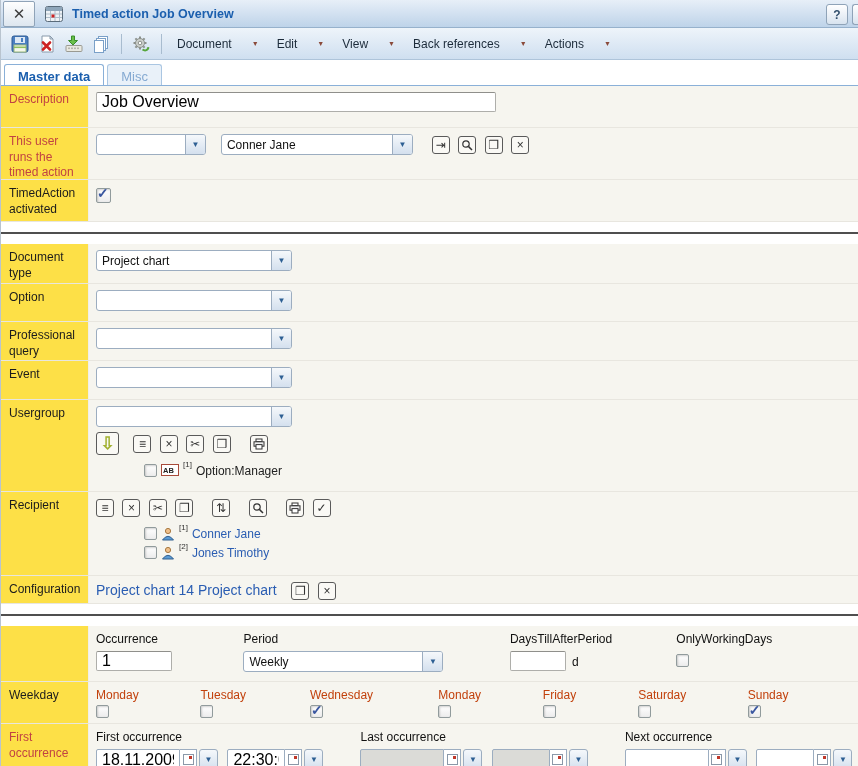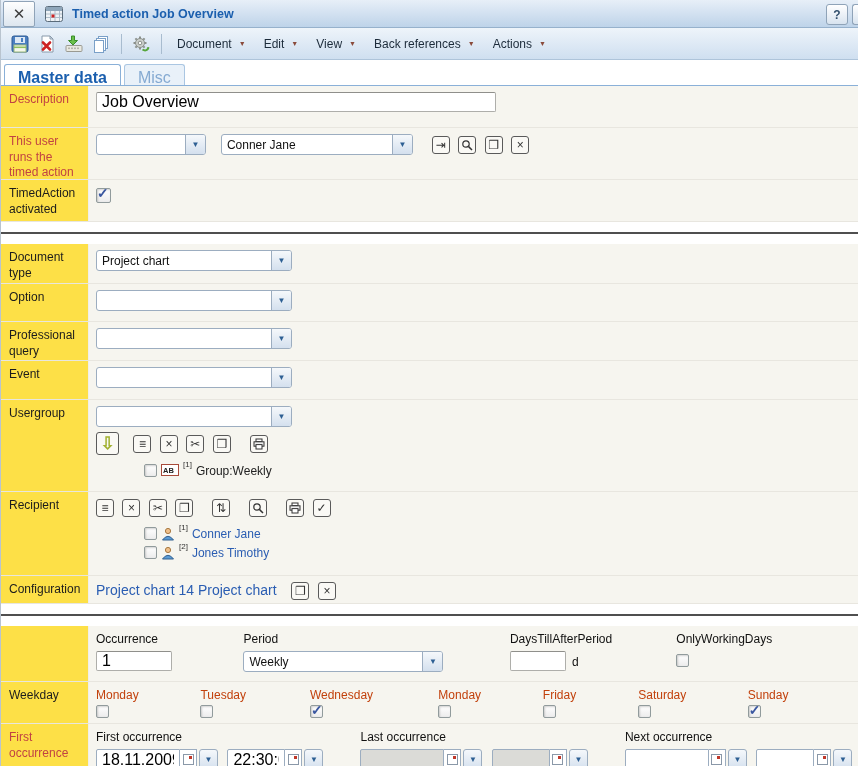--- a/index.html
+++ b/index.html
@@ -10,26 +10,26 @@
   .close-btn{width:30px;height:24px;margin-left:2px;border:1px solid #8fa3b8;background:linear-gradient(#fefefe,#dde6ef);display:flex;align-items:center;justify-content:center;font-size:15px;color:#3c3c3c;border-radius:2px;cursor:pointer;}
   .title-icon{margin-left:9px;display:flex;align-items:center;}
   .title-text{color:#1b5fae;font-weight:bold;font-size:12.5px;margin-left:8px;}
   .help-btn{position:absolute;right:10px;top:4px;width:20px;height:19px;border:1px solid #8fa3b8;border-radius:3px;background:linear-gradient(#fff,#d8e3ef);color:#33506e;font-weight:bold;font-size:12px;display:flex;align-items:center;justify-content:center;cursor:pointer;}
   .partial-btn{position:absolute;right:0;top:4px;width:5px;height:19px;border:1px solid #8fa3b8;border-right:none;border-radius:3px 0 0 3px;background:linear-gradient(#fff,#d8e3ef);}
 
   
   .toolbar{height:32px;background:linear-gradient(#eef4fa,#cfdff0);border-bottom:1px solid #aec4da;display:flex;align-items:center;padding-left:6px;box-sizing:border-box;}
   .tbtn{width:26px;height:26px;display:flex;align-items:center;justify-content:center;margin-right:1px;border-radius:3px;cursor:pointer;}
   .tsep{width:1px;height:20px;background:#a8bccf;margin:0 6px;}
-  .menu{font-size:12px;color:#1c2b3a;padding:5px 9px;display:flex;align-items:center;gap:7px;cursor:pointer;border-radius:3px;}
+  .menu{font-size:12px;color:#1c2b3a;padding:5px 9px;display:flex;align-items:center;gap:20px;cursor:pointer;border-radius:3px;}
   .menu .tri{font-size:7px;color:#8a4a3a;line-height:1;}
 
   
   .tabbar{height:26px;background:#fff;border-bottom:1px solid #8ab0d8;display:flex;align-items:flex-end;padding-left:3px;box-sizing:border-box;}
-  .tab{height:21px;padding:4px 13px 15px 13px;font-size:16px;border:1px solid #8ab0d8;border-bottom:none;border-radius:3px 3px 0 0;margin-right:3px;box-sizing:border-box;cursor:pointer;}
+  .tab{height:21px;padding:4px 13px 15px 13px;font-size:13px;border:1px solid #8ab0d8;border-bottom:none;border-radius:3px 3px 0 0;margin-right:3px;box-sizing:border-box;cursor:pointer;}
   .tab.active{background:#fff;color:#1b5fae;font-weight:bold;}
   .tab.inactive{background:#e9f1f9;color:#85aad2;border-color:#aac6e2;}
 
   
   .form{display:flex;flex-direction:column;}
   .row{display:flex;border-bottom:1px solid #e8e6df;box-sizing:border-box;background:#f6f5ef;}
   .lbl{width:88px;min-width:88px;background:#fde047;border-right:1px solid #f0efe9;padding:6px 4px 0 8px;font-size:12px;color:#1c1c1c;box-sizing:border-box;line-height:1.3;}
   .lbl.red{color:#c14343;}
   .content{flex:1;padding:6px 0 0 7px;box-sizing:border-box;overflow:hidden;}
   .h42{height:42px;} .h52{height:52px;} .h40{height:40px;} .h38{height:38px;} .h39{height:39px;}
@@ -287,21 +287,21 @@
                 <rect x="3" y="1" width="6" height="2.6" fill="#fff" stroke="#333"></rect>
                 <rect x="1" y="3.8" width="10" height="4.4" fill="#eee" stroke="#333"></rect>
                 <rect x="3" y="6.6" width="6" height="4.4" fill="#fff" stroke="#333"></rect>
               </svg>
             </span>
         </div>
         <div class="member-row" style="margin-top:9px;">
           <span class="cbx"></span>
           <span class="abicon">AB</span>
           <span class="sup">[1]</span>
-          <span>Group:Weekly</span>
+          <span>Option:Manager</span>
         </div>
       </div>
     </div>
 
     <div class="row h84">
       <div class="lbl">Recipient</div>
       <div class="content">
         <div>
           <span class="ibox">≡</span>
           <span class="ibox">×</span>

